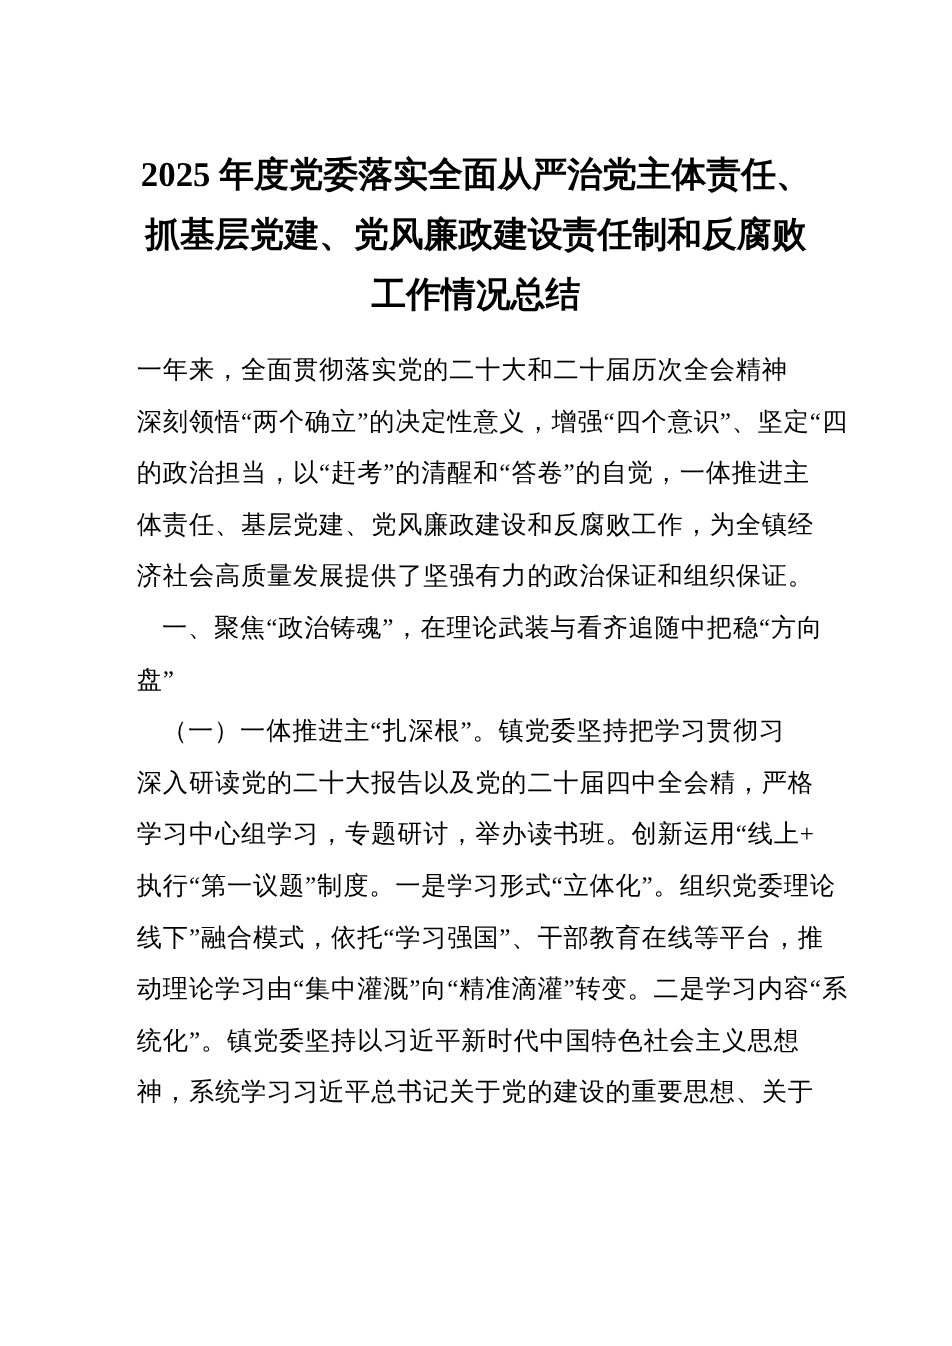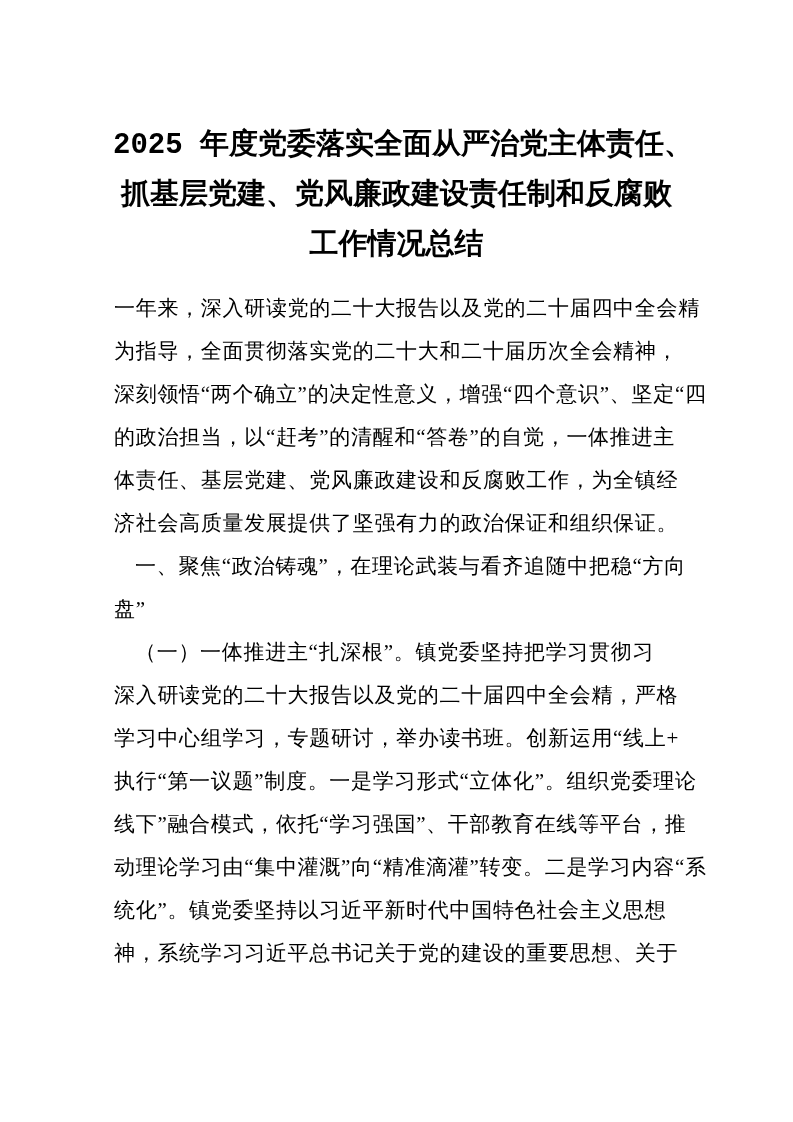--- a/index.html
+++ b/index.html
@@ -16,21 +16,20 @@
     font-family: "Liberation Serif", serif;
     overflow: hidden;
   }
   .doc-title {
     margin: 121px 113px 0 113px;
     width: 567px;
     text-align: center;
     font-size: 29px;
     font-weight: bold;
     line-height: 50px;
-    font-family: Liberation Mono, monospace;
   }
   .doc-title .title-line {
     white-space: nowrap;
   }
   .doc-body {
     margin: 16px 0 0 114px;
     width: 567px;
     font-size: 21px;
     line-height: 43px;
     letter-spacing: 0.7px;
@@ -46,22 +45,21 @@
 </head>
 <body>
 
 <div class="page">
   <div class="doc-title">
     <div class="title-line">2025 年度党委落实全面从严治党主体责任、</div>
     <div class="title-line">抓基层党建、党风廉政建设责任制和反腐败</div>
     <div class="title-line">工作情况总结</div>
   </div>
   <div class="doc-body">
-      <div class="line">一年来，深入研读党的二十大报告以及党的二十届四中全会精</div>
-      <div class="line">为指导，全面贯彻落实党的二十大和二十届历次全会精神，</div>
+      <div class="line">一年来，全面贯彻落实党的二十大和二十届历次全会精神</div>
       <div class="line">深刻领悟“两个确立”的决定性意义，增强“四个意识”、坚定“四</div>
       <div class="line">的政治担当，以“赶考”的清醒和“答卷”的自觉，一体推进主</div>
       <div class="line">体责任、基层党建、党风廉政建设和反腐败工作，为全镇经</div>
       <div class="line">济社会高质量发展提供了坚强有力的政治保证和组织保证。</div>
       <div class="line indent">一、聚焦“政治铸魂”，在理论武装与看齐追随中把稳“方向</div>
       <div class="line">盘”</div>
       <div class="line indent">（一）一体推进主“扎深根”。镇党委坚持把学习贯彻习</div>
       <div class="line">深入研读党的二十大报告以及党的二十届四中全会精，严格</div>
       <div class="line">学习中心组学习，专题研讨，举办读书班。创新运用“线上+</div>
       <div class="line">执行“第一议题”制度。一是学习形式“立体化”。组织党委理论</div>

